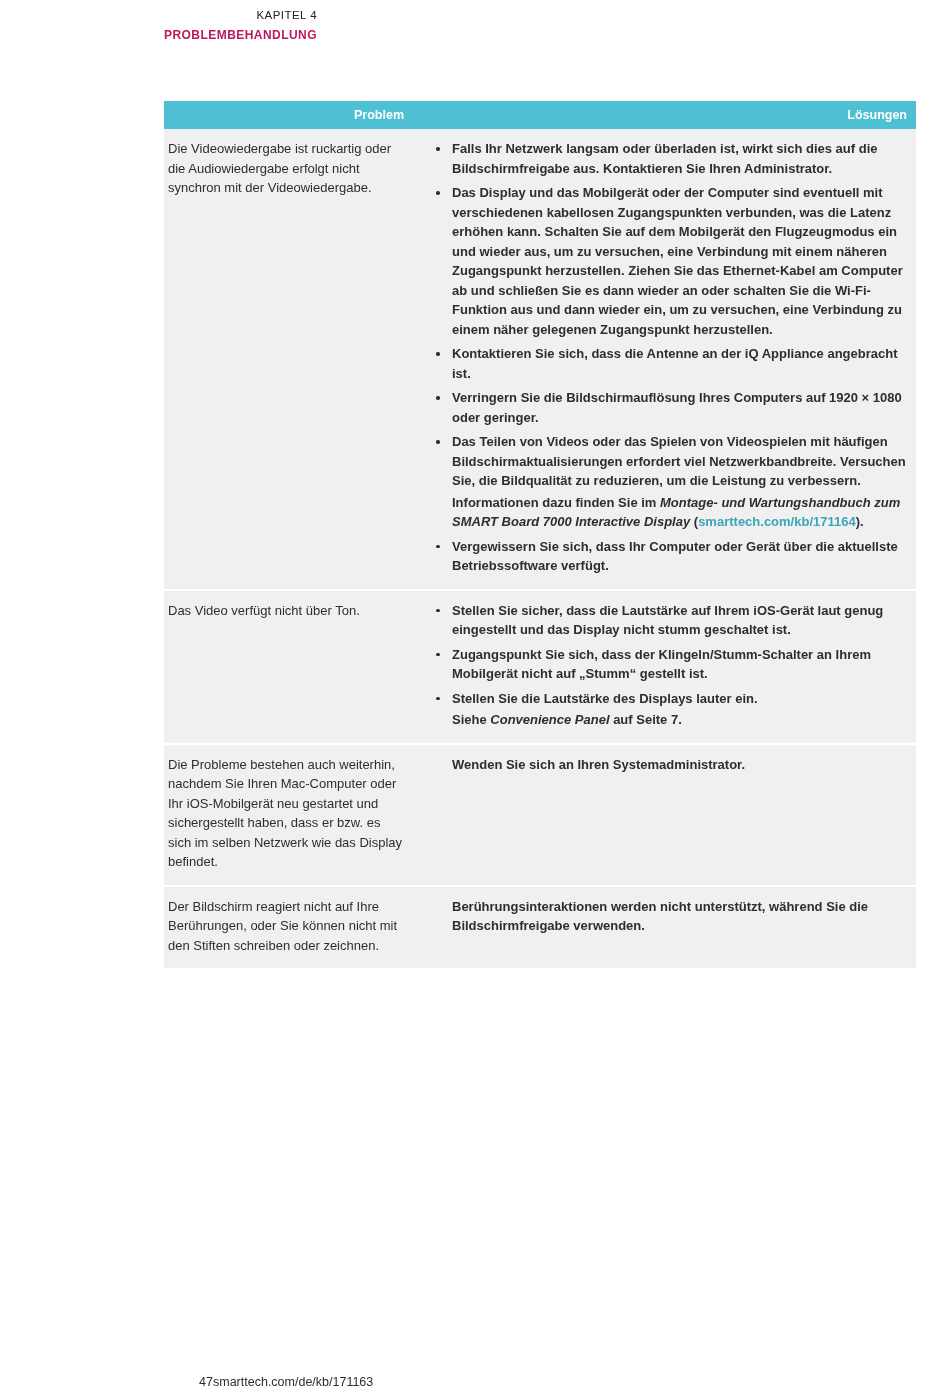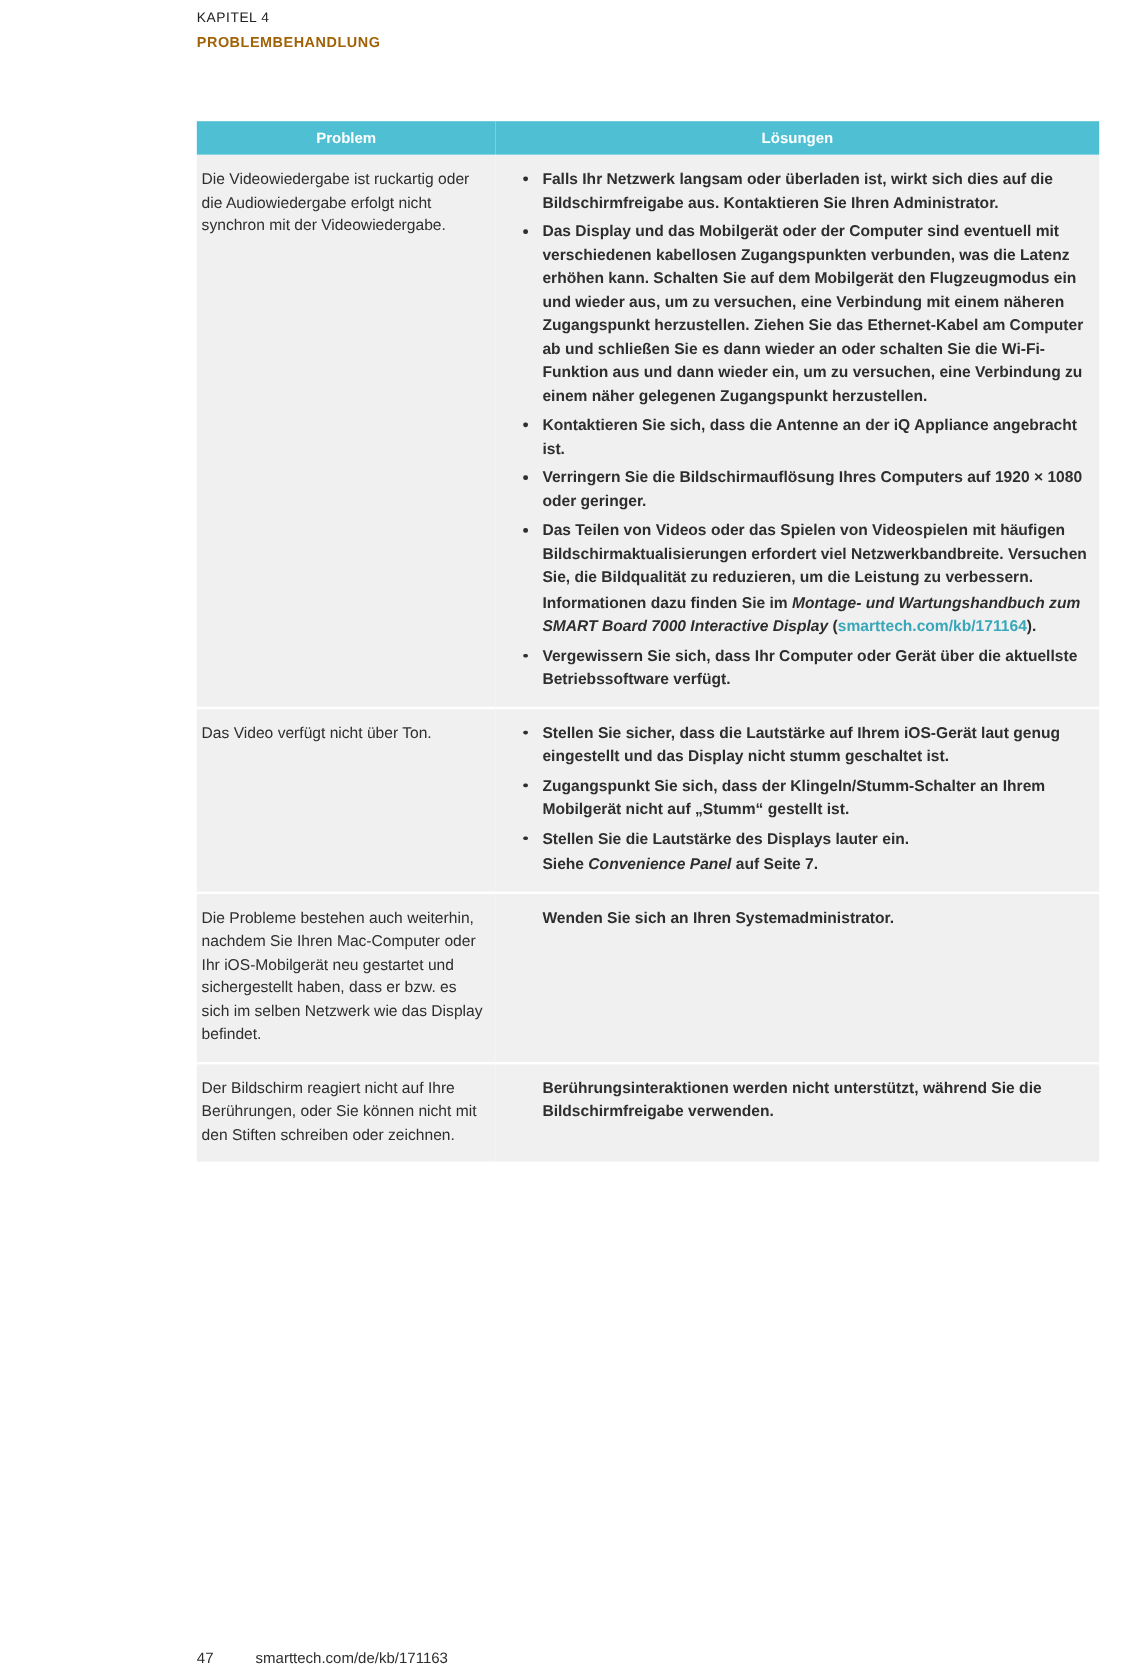--- a/index.html
+++ b/index.html
@@ -5,32 +5,32 @@
   html, body { margin: 0; padding: 0; }
   body {
     width: 950px;
     height: 1397px;
     background: #ffffff;
     font-family: "Liberation Sans", sans-serif;
     color: #2e2e2e;
     position: relative;
     overflow: hidden;
   }
-  .chapter-head { position: absolute; left: 164px; top: 9px; }
+  .chapter-head { position: absolute; left: 164px; top: 9px; text-align: right; }
   .chapter-label { font-size: 11.5px; letter-spacing: .45px; color: #222; }
-  .chapter-title { font-size: 12px; font-weight: 700; letter-spacing: .45px; color: #a16207; margin-top: 7px; }
+  .chapter-title { font-size: 12px; font-weight: 700; letter-spacing: .45px; color: #be185d; margin-top: 7px; }
 
   .trouble-table {
     position: absolute; left: 164px; top: 101px; width: 752px;
     border-collapse: collapse; table-layout: fixed;
   }
   .trouble-table th {
     background: var(--teal, #4fc0d4);
     color: #fff; font-size: 12.5px; font-weight: 700;
-    text-align: center; padding: 7px 9px;
+    text-align: right; padding: 7px 9px;
   }
   th.col-problem { width: 231px; }
   .trouble-table td {
     vertical-align: top; font-size: 13px; line-height: 19.5px;
     padding: 10px 10px 13px 4px;
     background: #f0f0f1;
     hyphens: auto; -webkit-hyphens: auto;
   }
   tbody tr + tr td { border-top: 2px solid #ffffff; margin-top: 17px; }
   td.solutions { padding-left: 39px; }
@@ -43,21 +43,21 @@
     background: #2e2e2e;
   }
   .sol-para + .sol-para { margin-top: 2px; }
   em { font-style: italic; }
   a.doclink { color: var(--link, #38a7ba); text-decoration: none; cursor: pointer; }
 
   .page-footer {
     position: absolute; left: 164px; top: 1375px;
     font-size: 12.5px; color: #2e2e2e;
   }
-  .pagenum { display: inline-block; width: 49px; }
+  .pagenum { display: inline-block; width: 49px; text-align: right; }
 </style>
 </head>
 <body>
 
 <div class="page">
 
   <header class="chapter-head">
     <div class="chapter-label">KAPITEL 4</div>
     <div class="chapter-title">PROBLEMBEHANDLUNG</div>
   </header>

